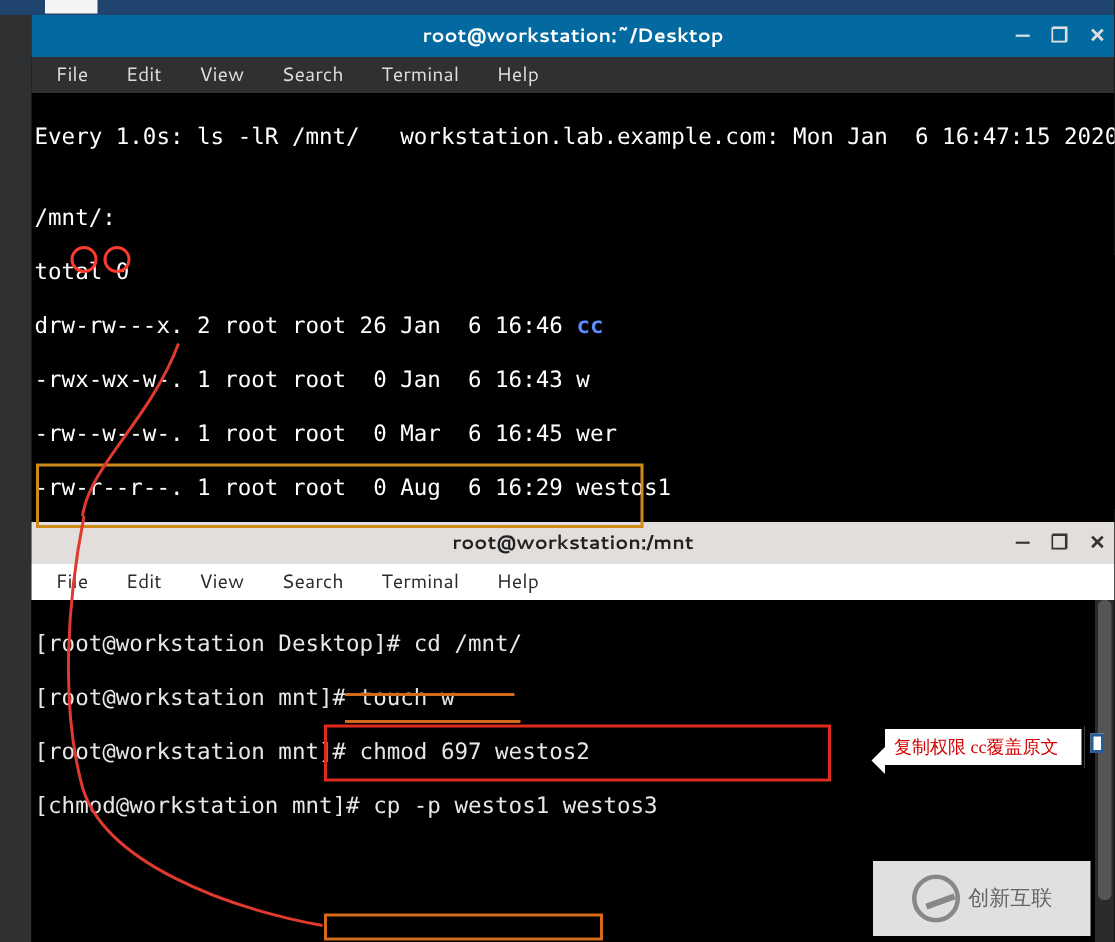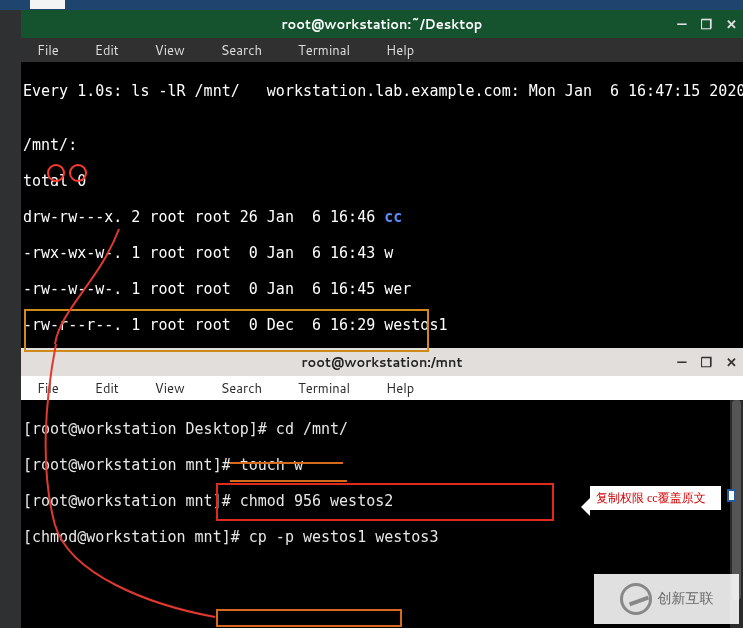--- a/index.html
+++ b/index.html
@@ -26,21 +26,21 @@
   .window {
     position: absolute;
     left: 21px;
     width: 722px;
     background: #000000;
   }
   .win1 { top: 10px; height: 339px; }
   .win2 { top: 348px; height: 280px; }
   .titlebar {
     height: 28px;
-    background: #14532d;
+    background: #0369a1;
     color: #ffffff;
     display: flex;
     align-items: center;
     justify-content: center;
     position: relative;
     font-family: "Cantarell", sans-serif;
     font-size: 13px;
     font-weight: bold;
   }
   .tb-ctrls {
@@ -59,21 +59,21 @@
   .win2 .tb-ctrls span { color: #333; }
   .menubar {
     height: 24px;
     background: #ffffff;
     color: #2b2b2b;
     display: flex;
     align-items: center;
     padding-left: 6px;
     font-family: "Cantarell", sans-serif;
     font-size: 13px;
-    gap: 16px;
+    gap: 5px;
   }
   .menubar span { padding: 2px 10px; }
   .win1 .menubar { background: #303030; color: #dddddd; }
   .term {
     padding: 2px 2px;
     font-size: 15px;
     line-height: 18px;
     white-space: pre;
     color: #ffffff;
     position: relative;
@@ -131,21 +131,21 @@
     border:9px solid transparent;
     border-right-color:#fff;
   }
   .ann-slit {
     position:absolute;
     border:2px solid #265c99;
     background:#fff;
   }
   .watermark {
     position: absolute;
-    right: 4px; bottom: 4px;
+    right: 16px; bottom: 4px;
     width: 145px; height: 50px;
     background: rgba(255,255,255,0.88);
     display: flex;
     align-items: center;
     justify-content: center;
     gap: 6px;
     font-family: "Microsoft YaHei", sans-serif;
     color: #666;
     font-size: 14px;
   }
@@ -191,22 +191,22 @@
     <span>Terminal</span>
     <span>Help</span>
   </div>
   <div class="term">
 <span class="line">Every 1.0s: ls -lR /mnt/   workstation.lab.example.com: Mon Jan  6 16:47:15 2020</span>
 <span class="line"></span>
 <span class="line">/mnt/:</span>
 <span class="line">total 0</span>
 <span class="line"><span>drw-rw---x.</span><span> 2 root root 26 Jan  6 16:46 </span><span class="hl-blue">cc</span></span>
 <span class="line">-rwx-wx-w-. 1 root root  0 Jan  6 16:43 w</span>
-<span class="line">-rw--w--w-. 1 root root  0 Jan  6 16:45 wer</span>
-<span class="line">-rw-r--r--. 1 root root  0 Dec  6 16:29 westos1</span>
+<span class="line">-rw--w--w-. 1 root root  0 Mar  6 16:45 wer</span>
+<span class="line">-rw-r--r--. 1 root root  0 Aug  6 16:29 westos1</span>
 <span class="line"><span>-</span><span class="hl-green">rwxrwxrwx.</span><span> 1 root root  0 Jan  6 16:29 </span><span class="hl-green">westos2</span></span>
 <span class="line">-rw-r--r--. 1 root root  0 Jan  6 16:29 westos3</span>
 <span class="line"></span>
 <span class="line">/mnt/cc:</span>
 <span class="line">total 0</span>
 <span class="line">-rw-rw---x. 1 root root 0 Jan  6 16:46 c1</span>
 <span class="line">-rw-rw---x. 1 root root 0 Jan  6 16:46 c2</span>
   </div>
 </div>
 
@@ -223,21 +223,21 @@
     <span>File</span>
     <span>Edit</span>
     <span>View</span>
     <span>Search</span>
     <span>Terminal</span>
     <span>Help</span>
   </div>
   <div class="term">
 <span class="line">[root@workstation Desktop]# cd /mnt/</span>
 <span class="line">[root@workstation mnt]# touch w</span>
-<span class="line">[root@workstation mnt]# chmod 956 westos2</span>
+<span class="line">[root@workstation mnt]# chmod 697 westos2</span>
 <span class="line">[chmod@workstation mnt]# cp -p westos1 westos3</span>
 
 
 
 
 
 
   </div>
   <div class="scrollbar">
     <div class="scroll-thumb" style="top:0;height:200px"></div>

